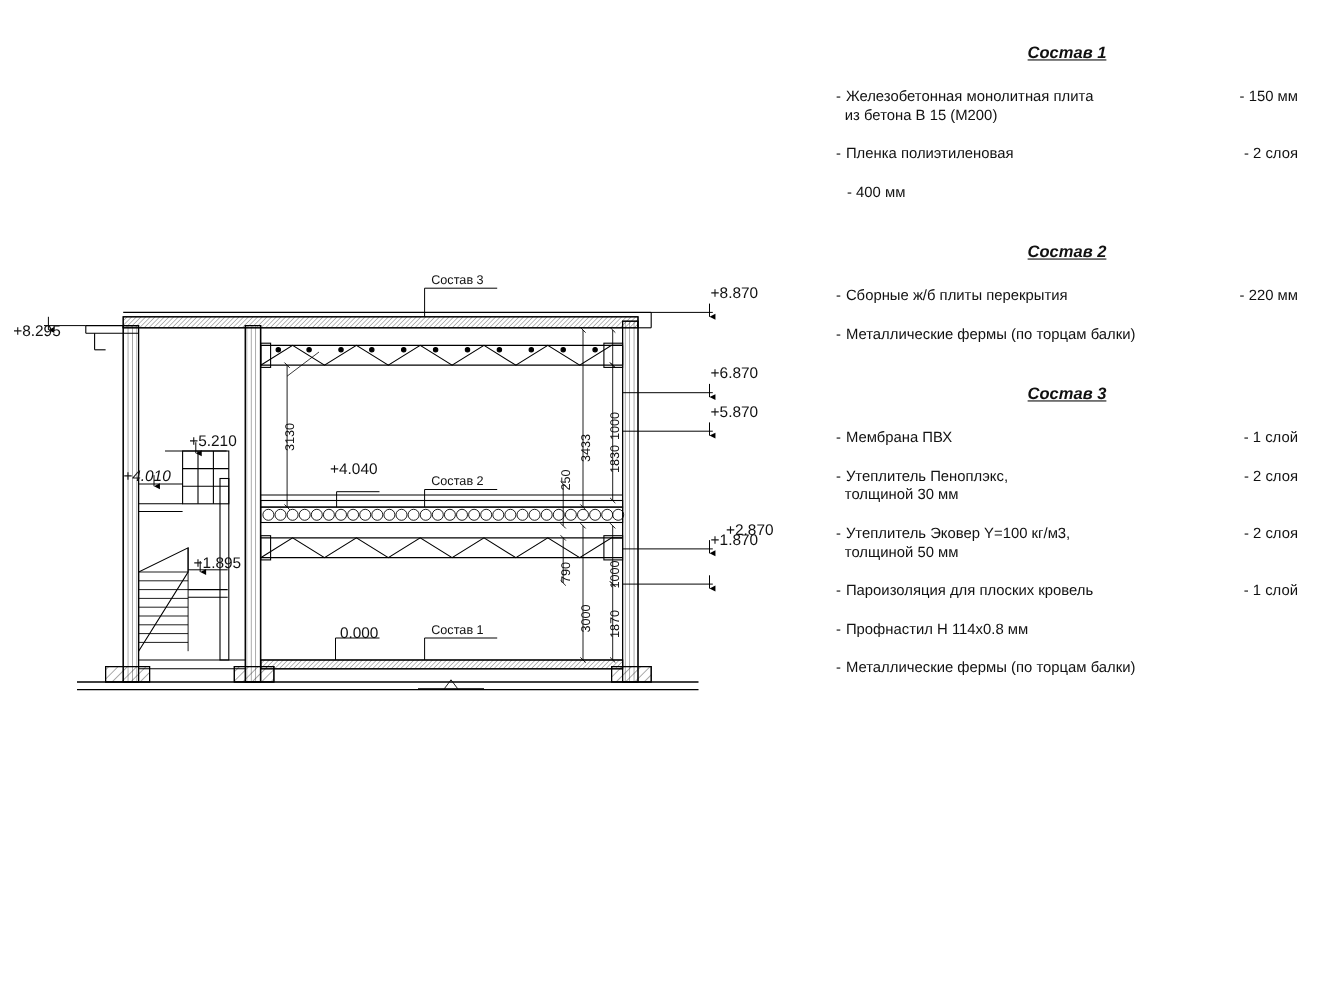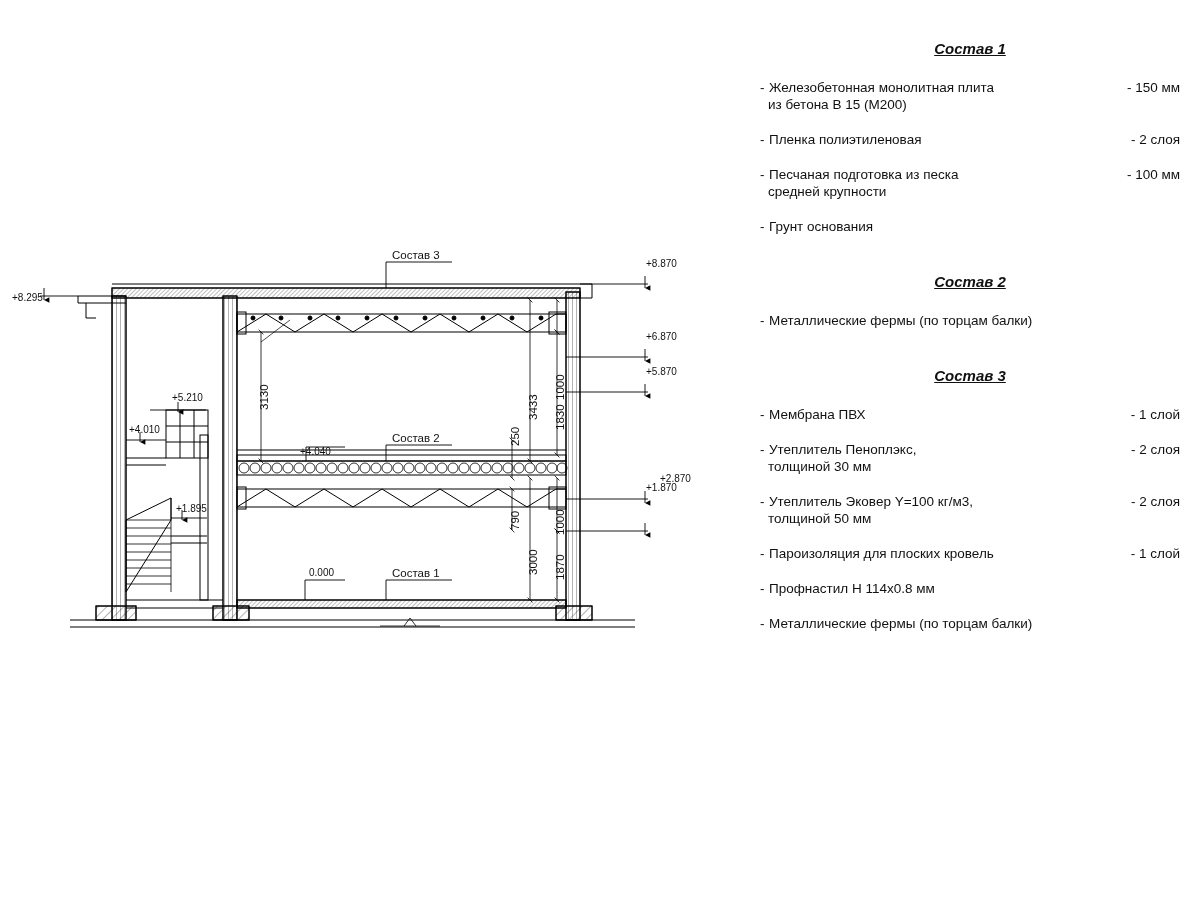--- a/index.html
+++ b/index.html
@@ -21,21 +21,21 @@
     font-size:13.5px;line-height:17px;margin-bottom:18px;gap:12px;
   }
   .legend-row .txt{max-width:290px;}
   .legend-row .txt .l2{display:block;padding-left:8px;}
   .legend-row .val{white-space:nowrap;padding-left:10px;}
   .dash{display:inline-block;width:9px;}
   
   .draw{position:absolute;left:0;top:0;width:760px;height:900px;}
   .lbl{position:absolute;font-size:11.5px;white-space:nowrap;}
   .lbl.v{transform-origin:0 0;transform:rotate(-90deg);}
-  .elev{position:absolute;font-size:10px;white-space:nowrap;}
+  .elev{position:absolute;font-size:14px;white-space:nowrap;}
 </style>
 </head>
 <body>
 
 <div class="draw">
   <svg width="760" height="900" viewBox="0 0 760 900">
     <defs>
       <pattern id="hatchD" width="6" height="6" patternUnits="userSpaceOnUse" patternTransform="rotate(45)">
         <line x1="0" y1="0" x2="0" y2="6" stroke="#000" stroke-width="0.6"></line>
       </pattern>
@@ -248,23 +248,23 @@
     </g>
   </svg>
 
   
   <div class="lbl" style="left:392px;top:249px;">Состав 3</div>
   <div class="lbl" style="left:392px;top:432px;">Состав 2</div>
   <div class="lbl" style="left:392px;top:567px;">Состав 1</div>
 
   <div class="elev" style="left:12px;top:280px;margin-top:12px;">+8.295</div>
   <div class="elev" style="left:172px;top:392px;text-align:center;">+5.210</div>
-  <div class="elev" style="left:129px;top:424px;">+4.010</div>
+  <div class="elev" style="left:112px;top:424px;font-style:italic;">+4.010</div>
   <div class="elev" style="left:176px;top:503px;">+1.895</div>
-  <div class="elev" style="left:300px;top:446px;">+4.040</div>
+  <div class="elev" style="left:300px;top:418px;">+4.040</div>
   <div class="elev" style="left:309px;top:567px;">0.000</div>
 
   <div class="elev" style="left:646px;top:258px;">+8.870</div>
   <div class="elev" style="left:646px;top:331px;">+6.870</div>
   <div class="elev" style="left:646px;top:366px;">+5.870</div>
   <div class="elev" style="left:660px;top:473px;">+2.870</div>
   <div class="elev" style="left:646px;top:482px;">+1.870</div>
 
   <div class="lbl v" style="left:258px;top:410px;">3130</div>
   <div class="lbl v" style="left:527px;top:420px;">3433</div>
@@ -287,34 +287,33 @@
       <div class="val">- 150 мм</div>
     </div>
 
 
     <div class="legend-row">
       <div class="txt"><span class="dash">-</span><span>Пленка полиэтиленовая</span></div>
       <div class="val">-  2 слоя</div>
     </div>
 
     <div class="legend-row">
-      <div class="txt"><span class="dash">-</span><span>Песчаная подготовка из песка</span><span class="l2">средней крупности</span></div>
-      <div class="val">- 100 мм</div>
-    </div>
-
-    <div class="legend-row">
-      <div class="txt"><span class="dash">-</span><span>Грунт основания</span></div>
-      <div class="val"></div>
-    </div>
+      <div class="val">- 400 мм</div>
+    </div>
+
   </div>
 
   <div class="legend-block" style="margin-top:38px;">
     <div class="legend-title">Состав 2</div>
 
 
+    <div class="legend-row">
+      <div class="txt"><span class="dash">-</span><span>Сборные ж/б плиты перекрытия</span></div>
+      <div class="val">- 220 мм</div>
+    </div>
 
     <div class="legend-row">
       <div class="txt"><span class="dash">-</span><span>Металлические фермы (по торцам балки)</span></div>
       <div class="val"></div>
     </div>
   </div>
 
   <div class="legend-block" style="margin-top:38px;">
     <div class="legend-title">Состав 3</div>
 

